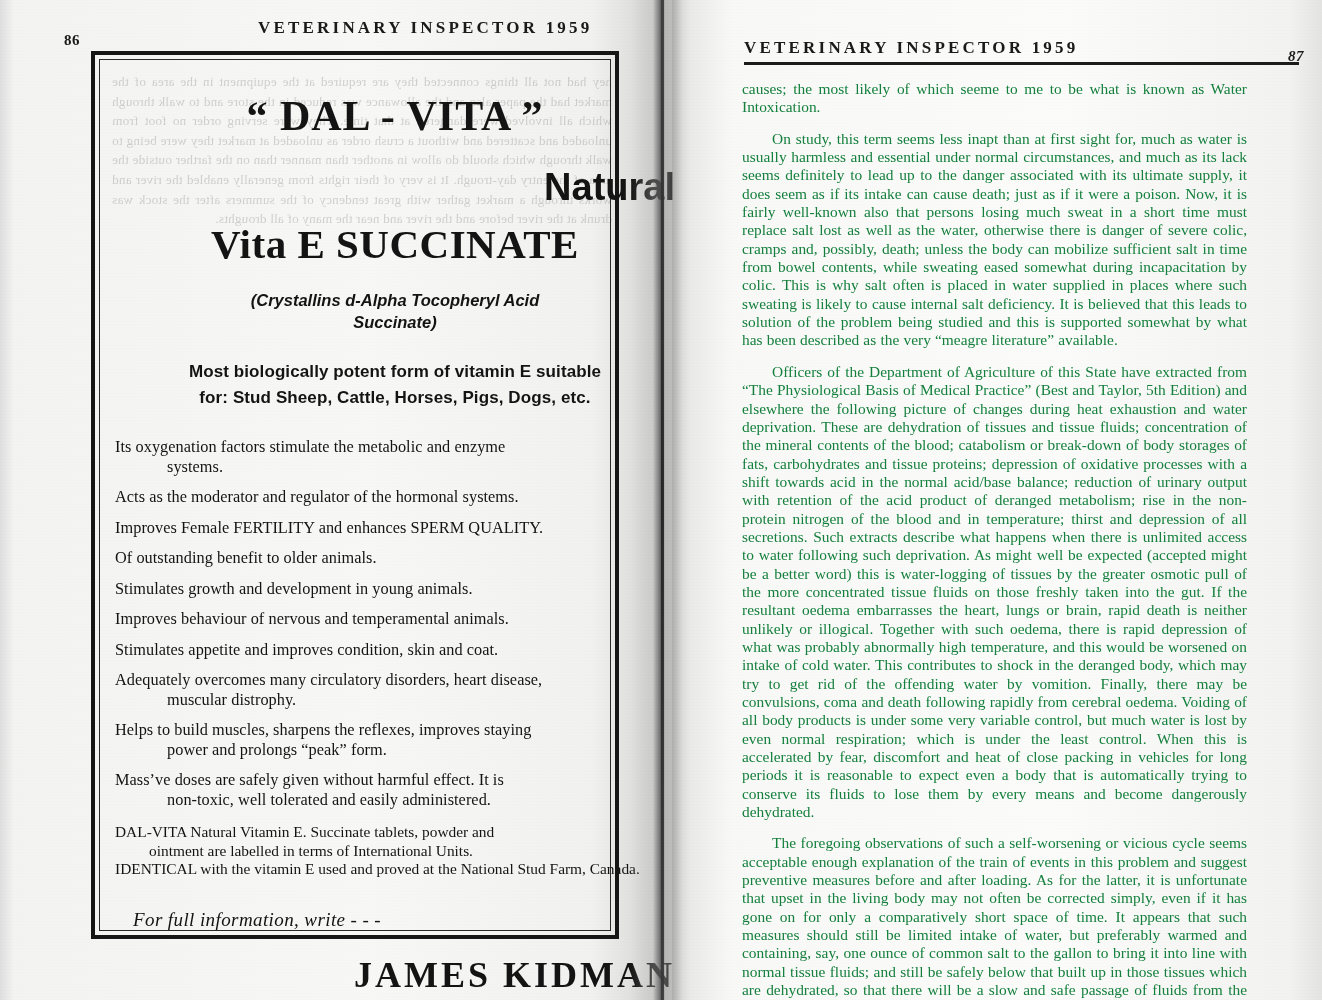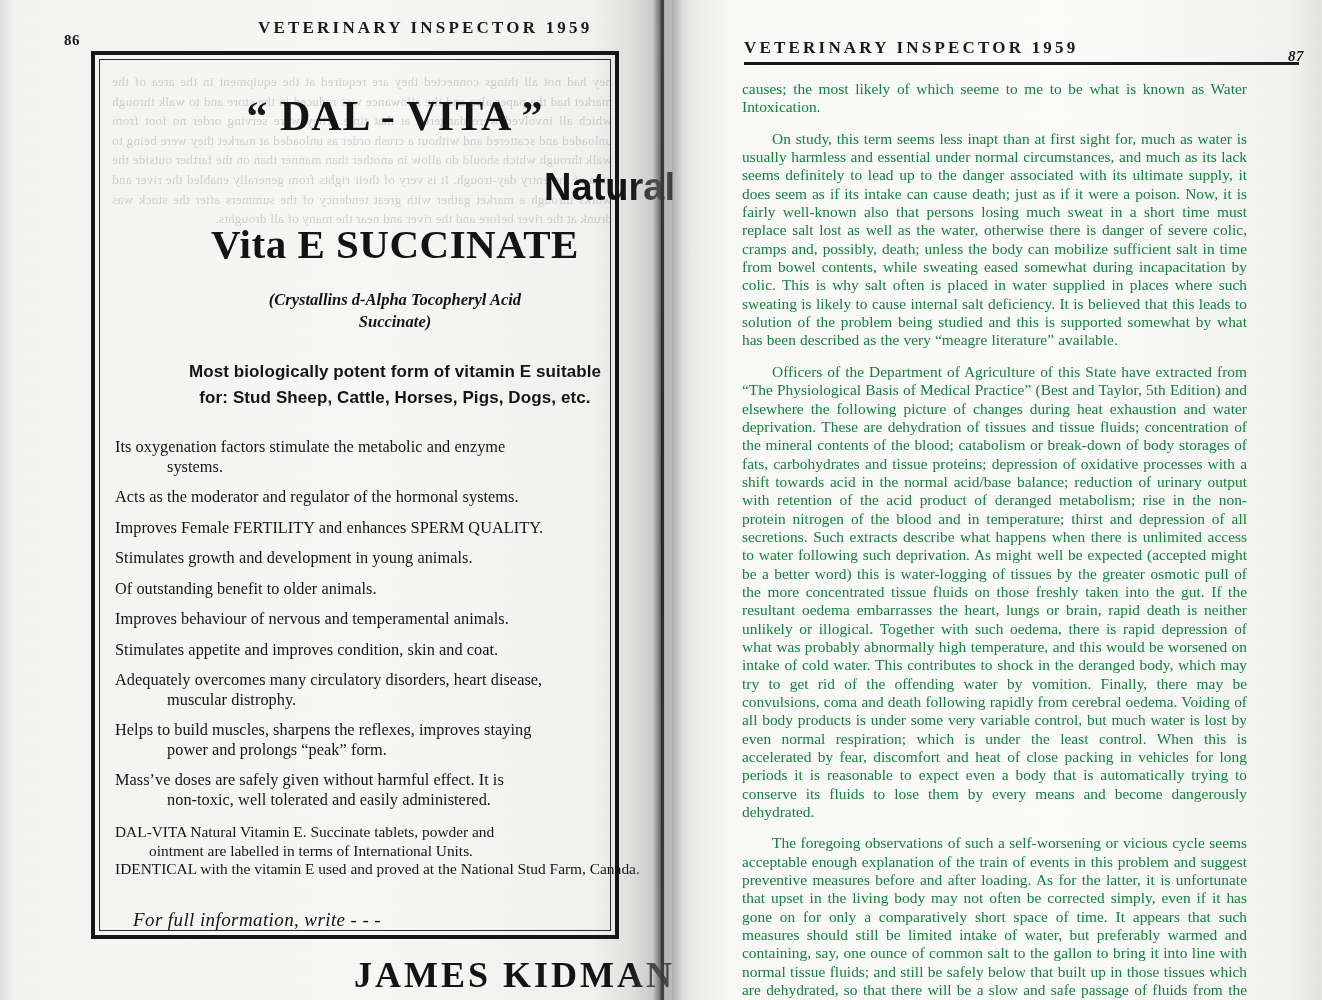--- a/index.html
+++ b/index.html
@@ -149,21 +149,21 @@
     text-align: center;
     font-family: "Liberation Serif", serif;
     font-weight: bold;
     font-size: 41px;
     margin: 18px 0 0 0;
     line-height: 1;
     letter-spacing: .5px;
   }
   .ad-subtitle {
     text-align: center;
-    font-family: Liberation Serif, serif;
+    font-family: Liberation Sans, sans-serif;
     font-style: italic;
     font-weight: bold;
     font-size: 16.5px;
     line-height: 22px;
     margin: 24px 0 0 0;
   }
   .ad-lead {
     text-align: center;
     font-family: "Liberation Sans", sans-serif;
     font-weight: bold;
@@ -270,24 +270,24 @@
         <span>Its oxygenation factors stimulate the metabolic and enzyme</span>
         <span class="cont">systems.</span>
       </li>
       <li>
         <span>Acts as the moderator and regulator of the hormonal systems.</span>
       </li>
       <li>
         <span>Improves Female FERTILITY and enhances SPERM QUALITY.</span>
       </li>
       <li>
+        <span>Of outstanding benefit to older animals.</span>
+      </li>
+      <li>
         <span>Stimulates growth and development in young animals.</span>
-      </li>
-      <li>
-        <span>Of outstanding benefit to older animals.</span>
       </li>
       <li>
         <span>Improves behaviour of nervous and temperamental animals.</span>
       </li>
       <li>
         <span>Stimulates appetite and improves condition, skin and coat.</span>
       </li>
       <li>
         <span>Adequately overcomes many circulatory disorders, heart disease,</span>
         <span class="cont">muscular distrophy.</span>

